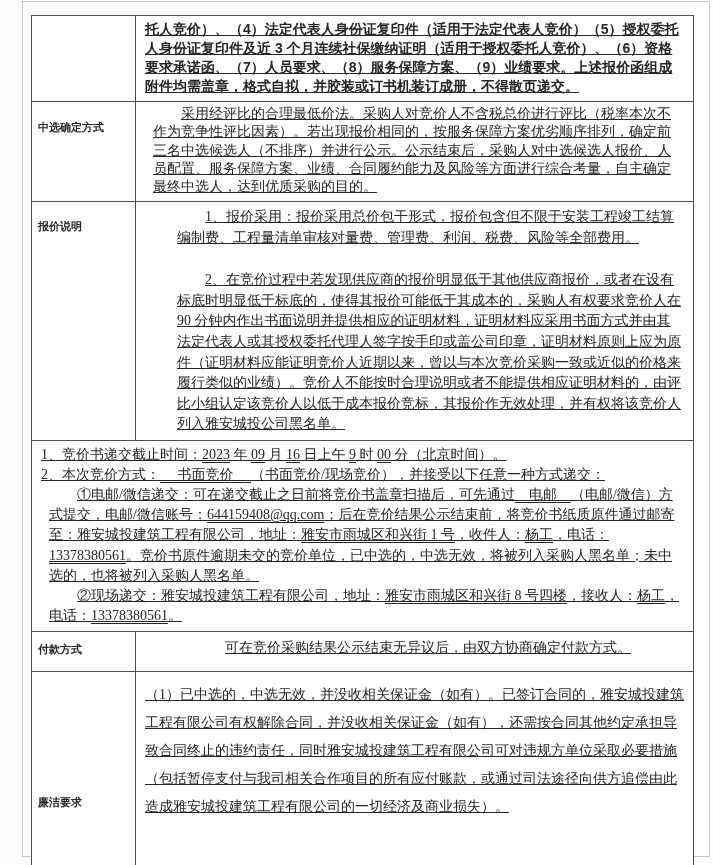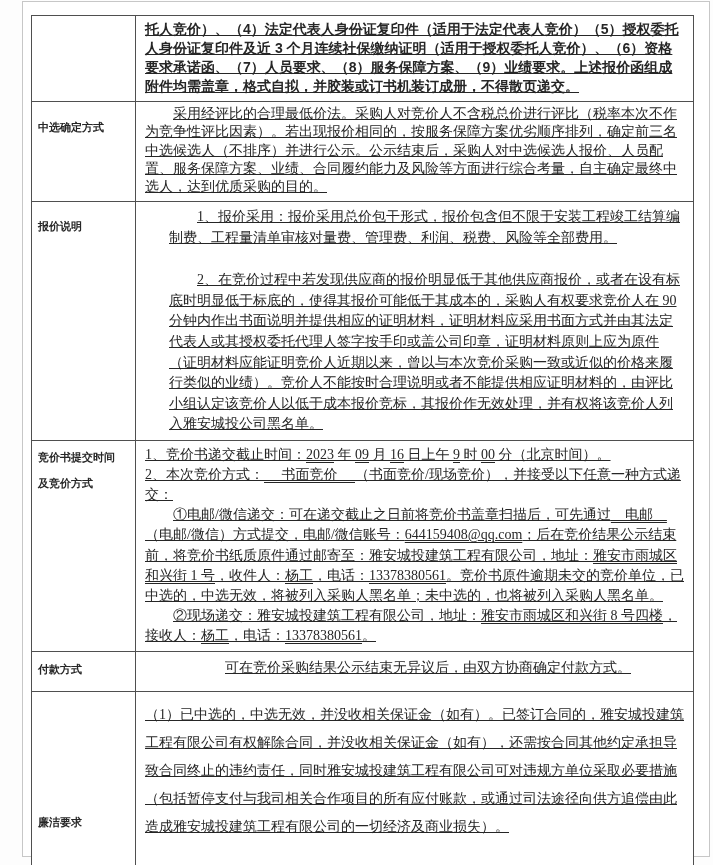--- a/index.html
+++ b/index.html
@@ -67,21 +67,21 @@
   .row-submission .label-line2 { margin-top: 11px; }
   .row-submission .content-cell { line-height: 1.44; padding-top: 4px; }
   .row-payment { min-height: 40px; gap: 27px; }
   .row-payment .label-cell { padding-top: 10px; }
   .row-payment .content-cell { padding-top: 6px; text-align: center; }
   .row-integrity { min-height: 266px; }
   .row-integrity .label-cell {
     display: flex; align-items: center; padding-top: 0;
   }
   .row-integrity .content-cell { line-height: 2.0; padding-top: 9px; }
-  .indent { text-indent: 2em; }
+  .indent { text-indent: 2em; margin-left: 8px; }
   .u-seg {
     text-decoration: underline;
     text-underline-offset: 3px;
   }
 </style>
 </head>
 <body>
 
 <div class="page-frame"></div>
 
@@ -101,24 +101,20 @@
 
   <div class="t-row row-quote">
     <div class="label-cell">报价说明</div>
     <div class="content-cell">
       <div class="indent para-1">1、报价采用：报价采用总价包干形式，报价包含但不限于安装工程竣工结算编制费、工程量清单审核对量费、管理费、利润、税费、风险等全部费用。</div>
       <div class="indent para-2">2、在竞价过程中若发现供应商的报价明显低于其他供应商报价，或者在设有标底时明显低于标底的，使得其报价可能低于其成本的，采购人有权要求竞价人在 90 分钟内作出书面说明并提供相应的证明材料，证明材料应采用书面方式并由其法定代表人或其授权委托代理人签字按手印或盖公司印章，证明材料原则上应为原件（证明材料应能证明竞价人近期以来，曾以与本次竞价采购一致或近似的价格来履行类似的业绩）。竞价人不能按时合理说明或者不能提供相应证明材料的，由评比小组认定该竞价人以低于成本报价竞标，其报价作无效处理，并有权将该竞价人列入雅安城投公司黑名单。</div>
     </div>
   </div>
 
   <div class="t-row row-submission">
-    <div class="label-cell">
-      <div class="label-line1">竞价书提交时间</div>
-      <div class="label-line2">及竞价方式</div>
-    </div>
     <div class="content-cell">
       <div><span>1、竞价书递交截止时间：</span><span class="u-seg">2023</span><span> 年 </span><span class="u-seg">09</span><span> 月 </span><span class="u-seg">16</span><span> 日上午 </span><span class="u-seg">9</span><span> 时 </span><span class="u-seg">00</span><span> 分（北京时间）。</span></div>
       <div><span>2、本次竞价方式：</span><span class="u-seg">　 书面竞价 　</span><span>（书面竞价/现场竞价），并接受以下任意一种方式递交：</span></div>
       <div class="indent"><span>①电邮/微信递交：可在递交截止之日前将竞价书盖章扫描后，可先通过</span><span class="u-seg">　电邮　</span><span>（电邮/微信）方式提交，电邮/微信账号：</span><span class="u-seg">644159408@qq.com</span><span>；后在竞价结果公示结束前，将竞价书纸质原件通过邮寄至：雅安城投建筑工程有限公司，地址：</span><span class="u-seg">雅安市雨城区和兴街 1 号</span><span>，收件人：</span><span class="u-seg">杨工</span><span>，电话：</span><span class="u-seg">13378380561</span><span>。竞价书原件逾期未交的竞价单位，已中选的，中选无效，将被列入采购人黑名单；未中选的，也将被列入采购人黑名单。</span></div>
       <div class="indent"><span>②现场递交：雅安城投建筑工程有限公司，地址：</span><span class="u-seg">雅安市雨城区和兴街 8 号四楼</span><span>，接收人：</span><span class="u-seg">杨工</span><span>，电话：</span><span class="u-seg">13378380561</span><span>。</span></div>
     </div>
   </div>
 
   <div class="t-row row-payment">
     <div class="label-cell">付款方式</div>

